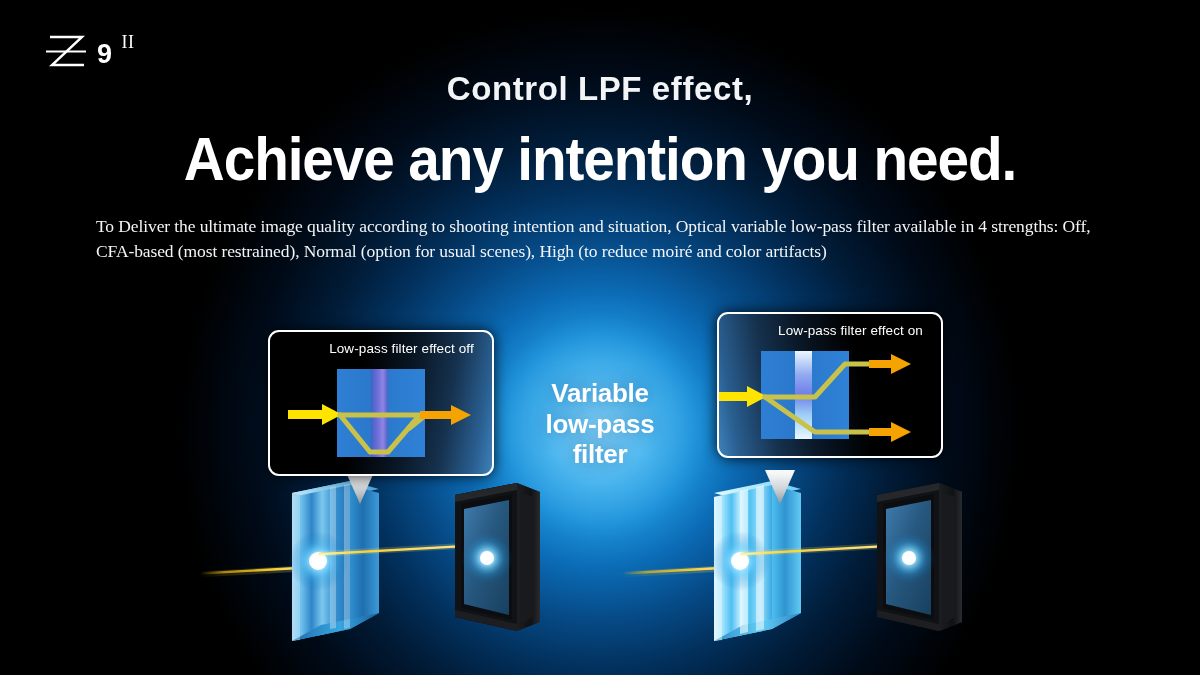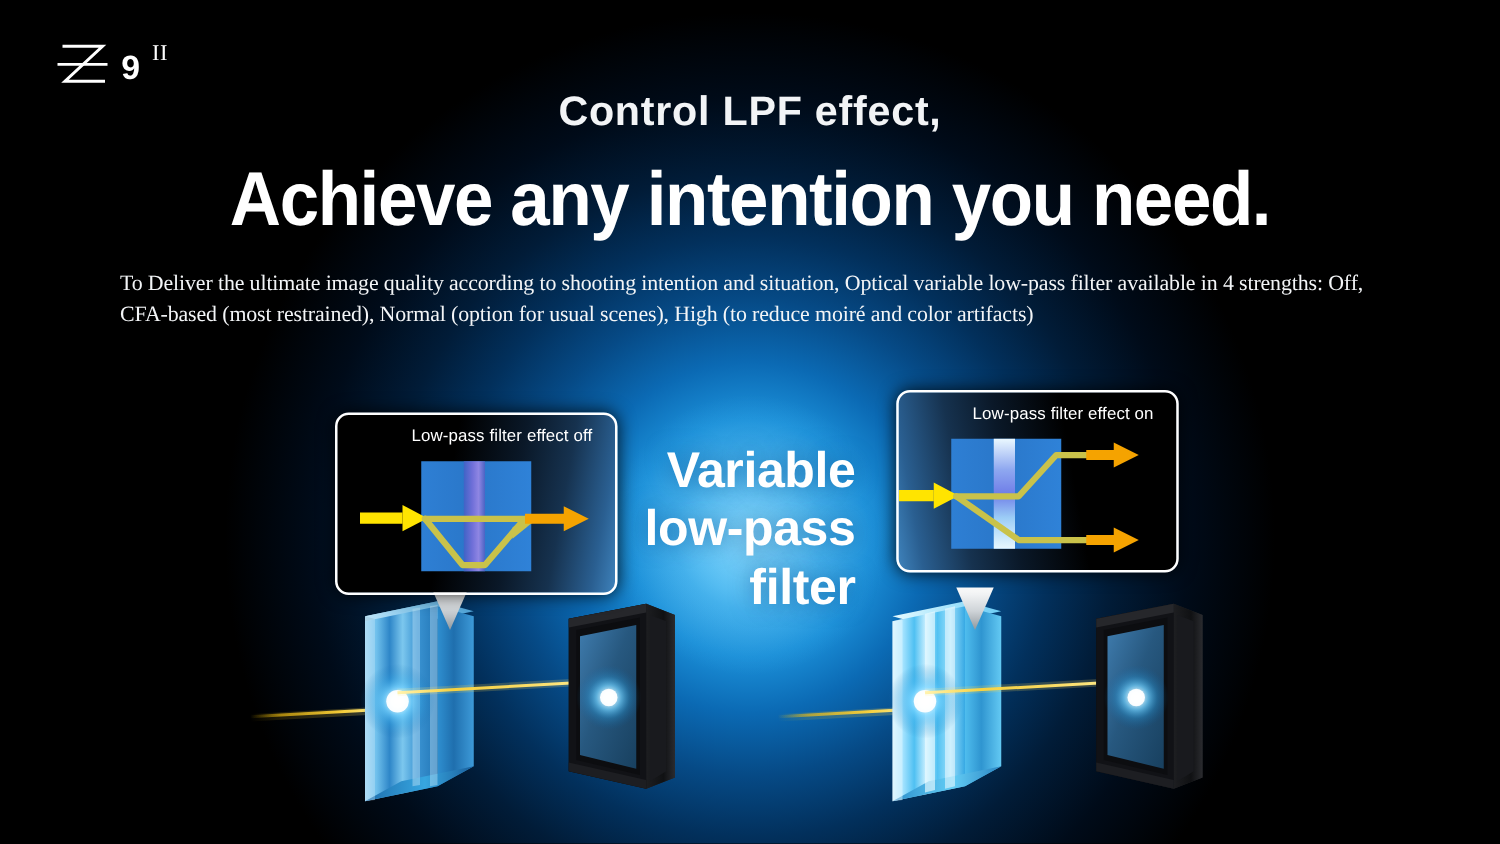--- a/index.html
+++ b/index.html
@@ -51,21 +51,21 @@
     pointer-events:none;
   }
   #glow-core{
     position:absolute;left:600px;top:428px;width:300px;height:300px;
     transform:translate(-50%,-50%);
     background:radial-gradient(circle closest-side,rgba(150,225,255,.55) 0%,rgba(90,195,245,.25) 40%,rgba(40,150,220,0) 75%);
     pointer-events:none;
   }
   #center-label{
     position:absolute;left:600px;top:424px;transform:translate(-50%,-50%);
-    text-align:right;font-size:40px;font-weight:700;line-height:1.18;
+    text-align:center;font-size:26px;font-weight:700;line-height:1.18;
     color:#fff;letter-spacing:-.3px;text-shadow:0 0 18px rgba(0,60,120,.55);
     font-family:"Liberation Sans",sans-serif;white-space:pre-line;
   }
 
   
   .panel{
     position:absolute;width:222px;height:142px;border:2px solid #ffffff;
     border-radius:11px;overflow:hidden;
     background:linear-gradient(100deg,#000 0%,#000 40%,#0a1828 62%,#16324f 78%,#2a5f91 92%,#3e82bb 100%);
     box-shadow:0 0 14px rgba(0,0,0,.85);

